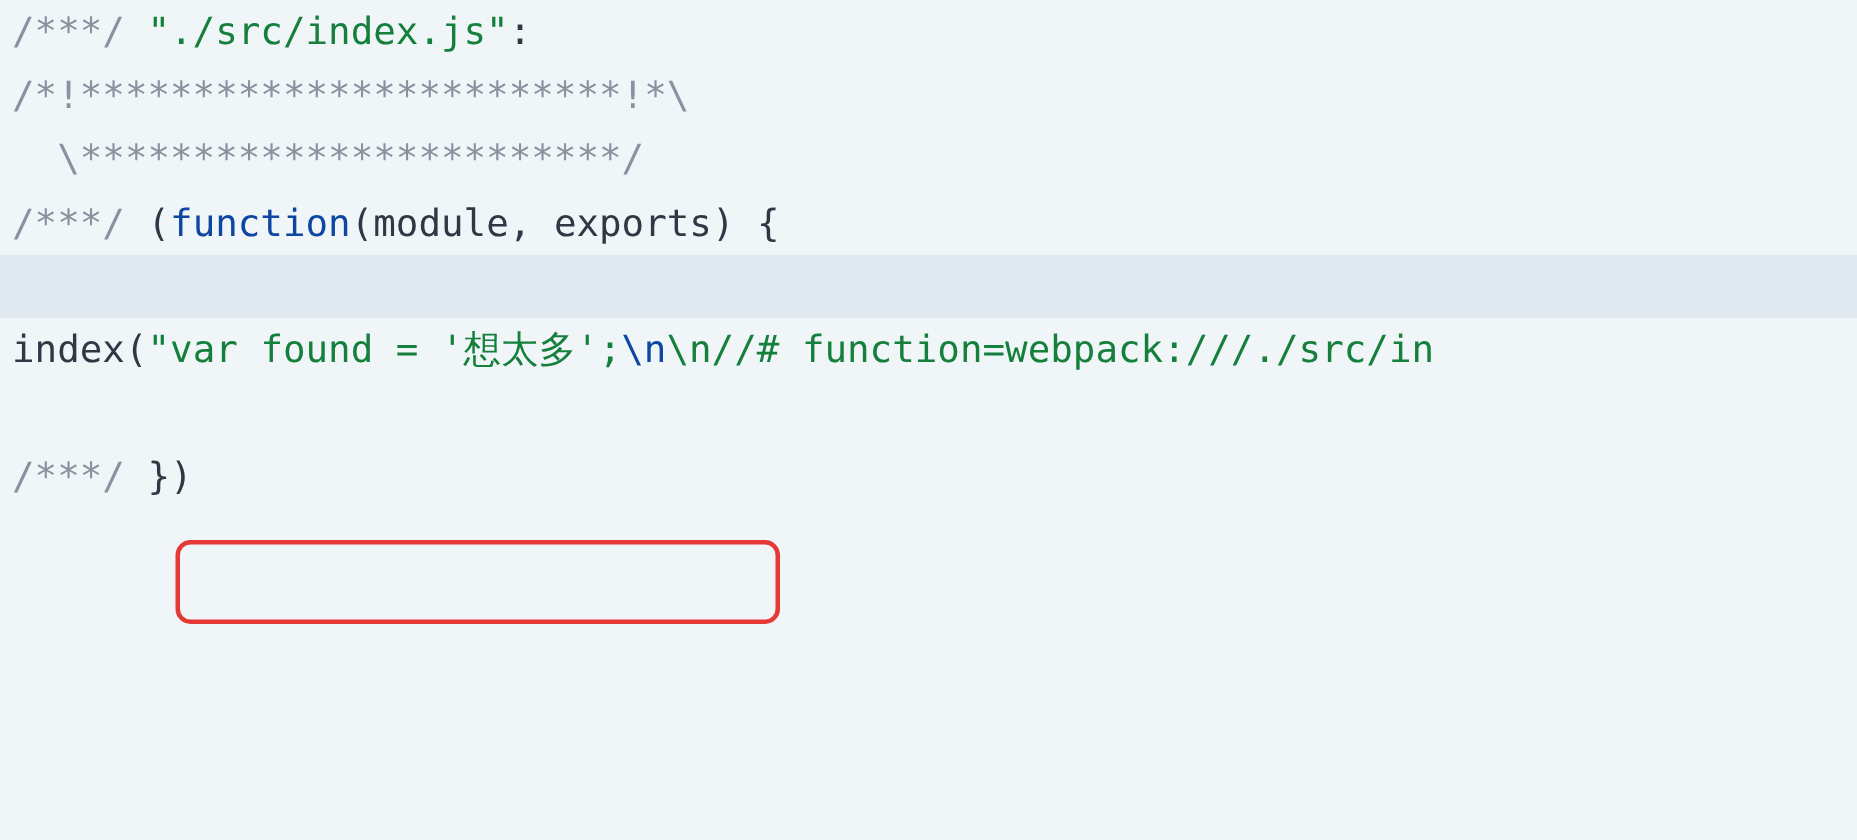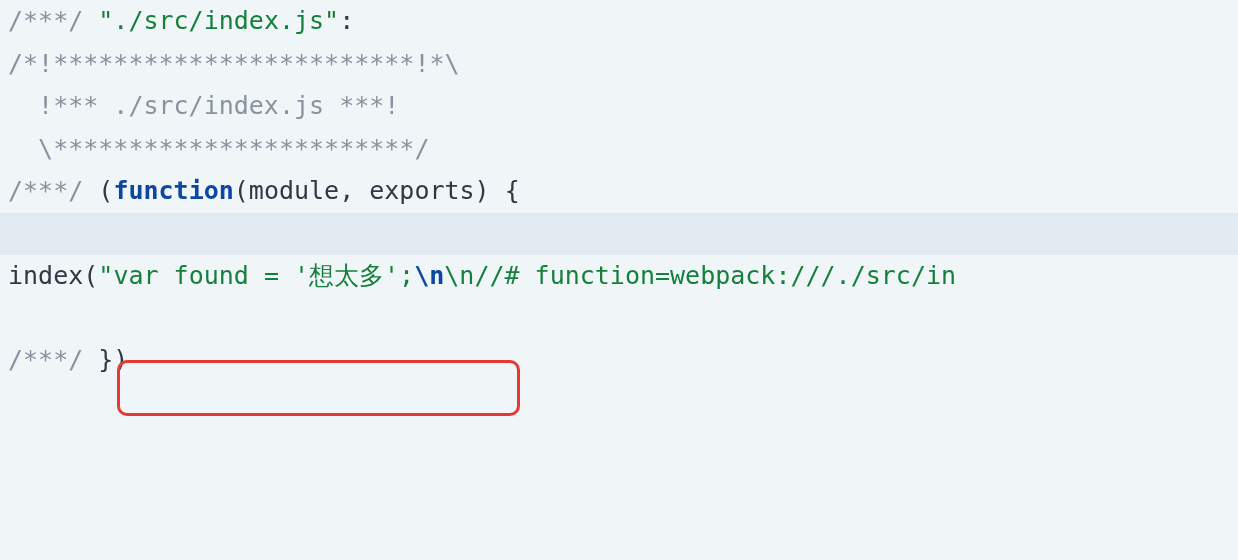--- a/index.html
+++ b/index.html
@@ -25,42 +25,41 @@
   }
   .blank-line {
     height: 42px;
   }
   .line-highlight {
     background: #e0eaf0;
     padding: 0 8px;
     white-space: pre;
     position: relative;
   }
-  .c-keyword { color: #0d47a1; font-weight: 700; }
+  .c-keyword { color: #0d47a1; font-weight: 400; }
   .c-gray { color: #88939f; }
   .c-dark { color: #303844; }
   .c-green { color: #157f3c; }
   .c-greenq { color: #157f3c; }
   .red-box {
     position: absolute;
     border: 3.5px solid #e53935;
     border-radius: 10px;
     pointer-events: none;
   }
 </style>
 </head>
 <body>
 
 <div>
 
 <div class="code-line"><span class="c-gray">/***/ </span><span class="c-green">"./src/index.js"</span><span class="c-dark">:</span></div>
 
 <div class="code-line"><span class="c-gray">/*!************************!*\</span></div>
 
-<div class="code-line"><span class="c-gray">  !*** ./src/index.js ***!</span></div>
 
 <div class="code-line"><span class="c-gray">  \************************/</span></div>
 
 
 <div class="code-line"><span class="c-gray">/***/ </span><span class="c-dark">(</span><span class="c-keyword">function</span><span class="c-dark">(module, exports) </span><span class="c-dark">{</span></div>
 
 <div class="line-highlight blank-line"></div>
 
 <div class="code-line"><span class="c-dark">index</span><span class="c-dark">(</span><span class="c-greenq">"</span><span class="c-green">var found = '想太多';</span><span class="c-keyword">\n</span><span class="c-green">\n</span><span class="c-green">//# function=webpack:///./src/in</span></div>
 

